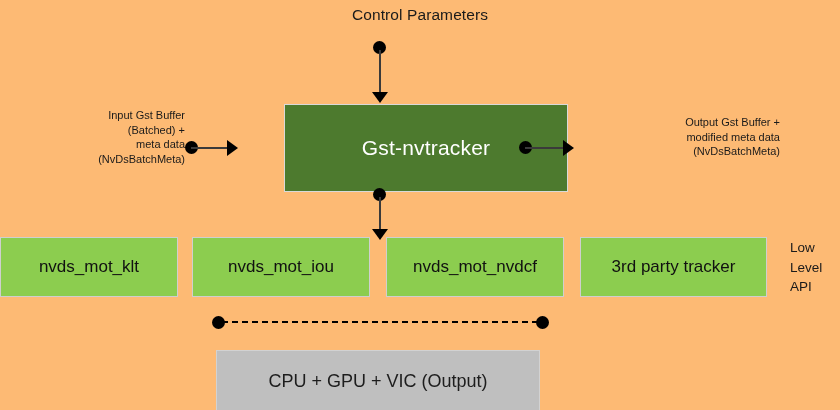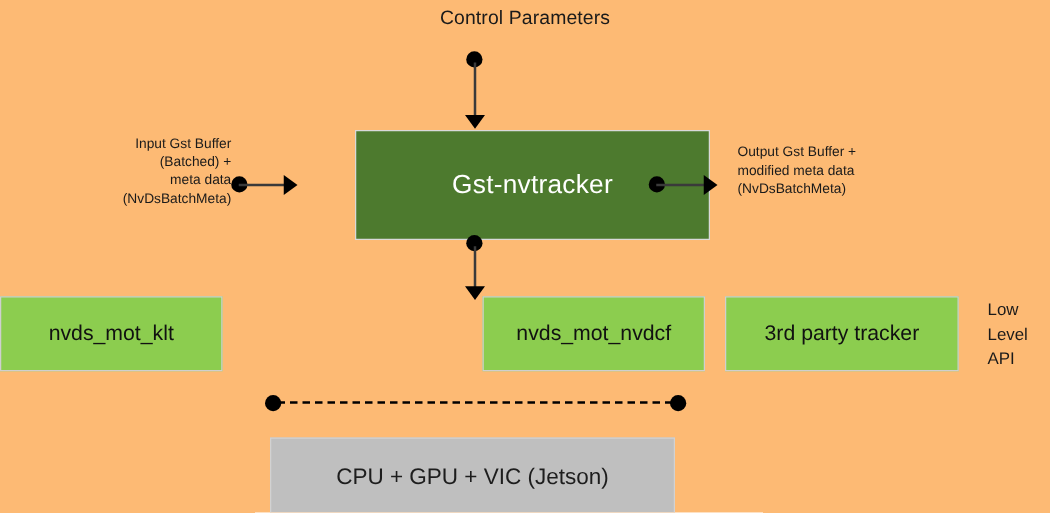--- a/index.html
+++ b/index.html
@@ -28,21 +28,21 @@
   }
   .title-text {
     font-size: 15.5px;
     letter-spacing: 0.1px;
   }
   .io-text {
     font-size: 11px;
     line-height: 1.33;
   }
   .io-left { text-align: right; }
-  .io-right { text-align: left; }
+  .io-right { text-align: right; }
 
   
   .proc-box {
     background: #4d7a2e;
     border: 1px solid #d9d9d9;
     box-sizing: border-box;
     display: flex;
     align-items: center;
     justify-content: center;
     margin-left: 46px;
@@ -158,35 +158,38 @@
 (NvDsBatchMeta)</div>
 
   <div class="abs conn-dot" style="left:373px; top:188px;"></div>
   <div class="abs conn-line-v" style="left:378.5px; top:197px; height:35px;"></div>
   <div class="abs arrow-down" style="left:371.5px; top:229px;"></div>
 
   <div class="abs ll-box" style="left:0px; top:237px; width:178px; height:60px;">
     <span class="ll-box-label">nvds_mot_klt</span>
   </div>
 
+  <div class="abs ll-box" style="left:192px; top:237px; width:178px; height:60px;">
+    <span class="ll-box-label">nvds_mot_iou</span>
+  </div>
 
   <div class="abs ll-box" style="left:386px; top:237px; width:178px; height:60px;">
     <span class="ll-box-label">nvds_mot_nvdcf</span>
   </div>
 
   <div class="abs ll-box" style="left:580px; top:237px; width:187px; height:60px;">
     <span class="ll-box-label">3rd party tracker</span>
   </div>
 
   <div class="abs side-note" style="left:790px; top:238px; width:48px;">Low
 Level
 API</div>
 
   <div class="abs conn-dot" style="left:212px; top:316px;"></div>
   <div class="abs dashed-line" style="left:222px; top:321px; width:316px;"></div>
   <div class="abs conn-dot" style="left:536px; top:316px;"></div>
 
   <div class="abs hw-box" style="left:216px; top:350px; width:324px; height:62px;">
-    <span class="hw-box-label">CPU + GPU + VIC (Jetson)</span>
+    <span class="hw-box-label">CPU + GPU + VIC (Output)</span>
   </div>
 
 
 </div>
 
 </body></html>

